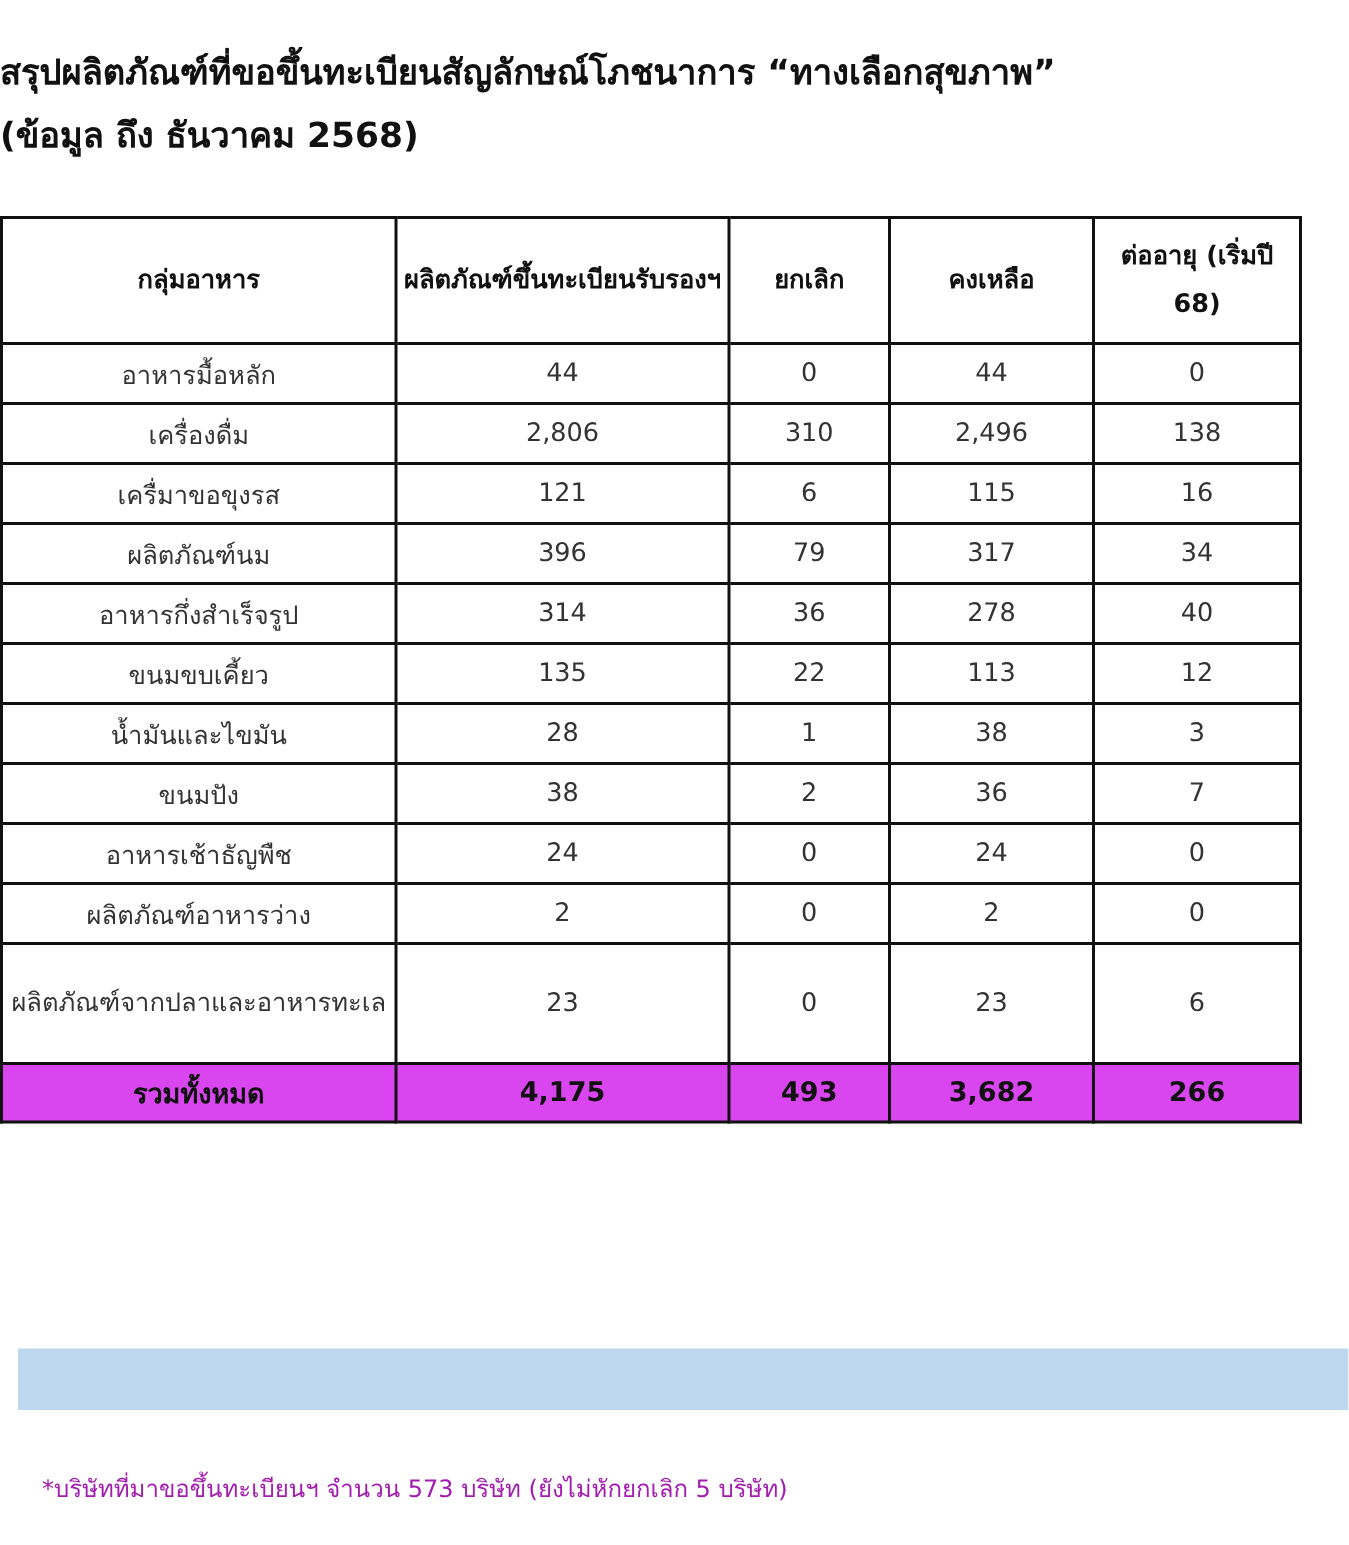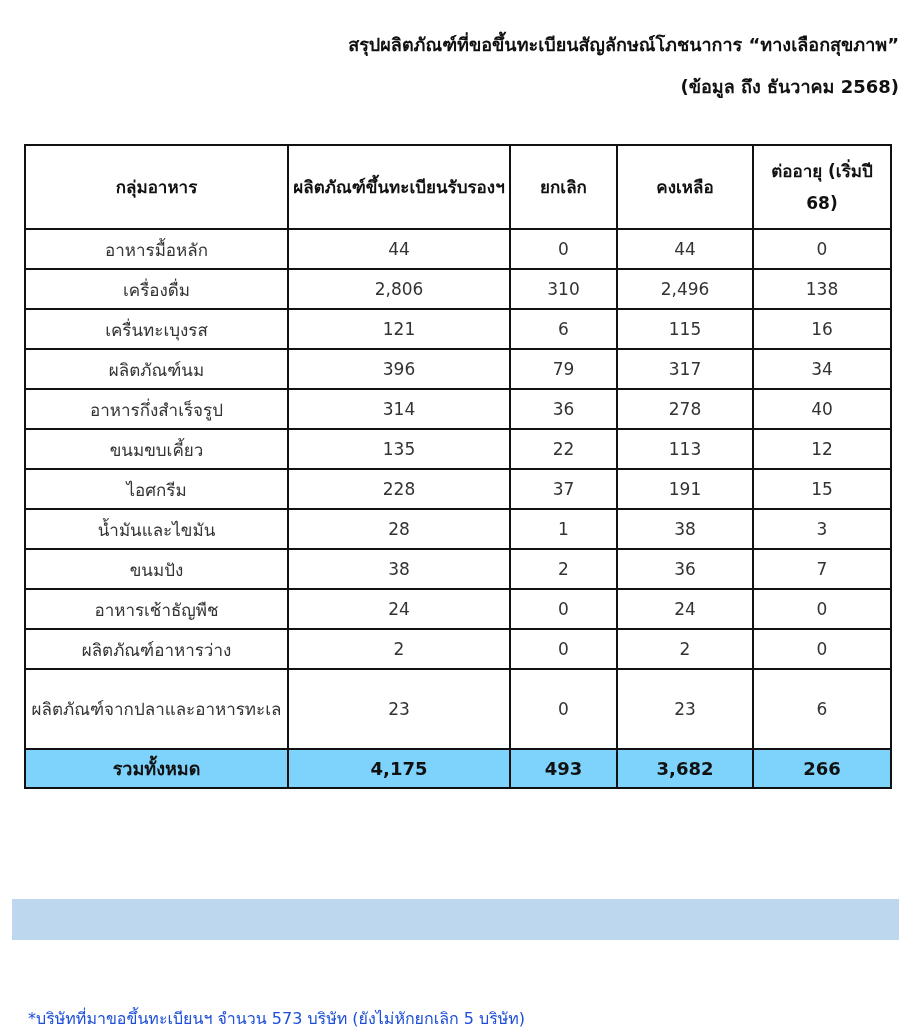--- a/index.html
+++ b/index.html
@@ -1,30 +1,30 @@
 <!DOCTYPE html>
 <html><head>
 <meta charset="utf-8">
 <style>
   html, body { margin:0; padding:0; background:#ffffff; }
   body { width:899px; height:1030px; position:relative; overflow:hidden;
          font-family:"DejaVu Sans", "Liberation Sans", sans-serif; color:#222; }
-  .title { position:absolute; left:0; width:899px; text-align:right;
-           font-weight:bold; font-size:18px; color:#111; }
+  .title { position:absolute; left:0; width:899px; text-align:left;
+           font-weight:bold; font-size:23px; color:#111; }
   .title.l1 { top:30px; }
   .title.l2 { top:72px; }
   .total-band { position:absolute; left:12px; top:899px; width:887px; height:41px; background:#bdd7ee; }
-  table.t { position:absolute; left:24px; top:144px; border-collapse:collapse; table-layout:fixed; width:866px; }
+  table.t { position:absolute; left:0; top:144px; border-collapse:collapse; table-layout:fixed; width:866px; }
   table.t td, table.t th { border:2px solid #111; text-align:center; vertical-align:middle; padding:0 4px;
                            font-size:17px; font-weight:normal; color:#333; }
   table.t thead th { height:82px; font-weight:bold; color:#111; line-height:32px; font-size:17px; }
   table.t tbody td { height:38px; }
   table.t tbody tr.tall td { height:78px; line-height:38px; }
-  table.t tr.total td { background:#7dd3fc; font-weight:bold; color:#111; font-size:18px; height:37px; }
-  .note { position:absolute; left:28px; top:980px; font-size:16px; color:#1d4ed8;margin-top:26px; }
+  table.t tr.total td { background:#d946ef; font-weight:bold; color:#111; font-size:18px; height:37px; }
+  .note { position:absolute; left:28px; top:980px; font-size:16px; color:#a21caf; }
 </style>
 </head>
 <body>
 
 <div class="title l1">สรุปผลิตภัณฑ์ที่ขอขึ้นทะเบียนสัญลักษณ์โภชนาการ “ทางเลือกสุขภาพ”</div>
 <div class="title l2">(ข้อมูล ถึง ธันวาคม 2568)</div>
 
 <div class="total-band"></div>
 
 <table class="t">
@@ -53,21 +53,21 @@
         <td>0</td>
       </tr>
       <tr>
         <td>เครื่องดื่ม</td>
         <td>2,806</td>
         <td>310</td>
         <td>2,496</td>
         <td>138</td>
       </tr>
       <tr>
-        <td>เครื่นทะเบุงรส</td>
+        <td>เครื่มาขอขุงรส</td>
         <td>121</td>
         <td>6</td>
         <td>115</td>
         <td>16</td>
       </tr>
       <tr>
         <td>ผลิตภัณฑ์นม</td>
         <td>396</td>
         <td>79</td>
         <td>317</td>
@@ -79,27 +79,20 @@
         <td>36</td>
         <td>278</td>
         <td>40</td>
       </tr>
       <tr>
         <td>ขนมขบเคี้ยว</td>
         <td>135</td>
         <td>22</td>
         <td>113</td>
         <td>12</td>
-      </tr>
-      <tr>
-        <td>ไอศกรีม</td>
-        <td>228</td>
-        <td>37</td>
-        <td>191</td>
-        <td>15</td>
       </tr>
       <tr>
         <td>น้ำมันและไขมัน</td>
         <td>28</td>
         <td>1</td>
         <td>38</td>
         <td>3</td>
       </tr>
       <tr>
         <td>ขนมปัง</td>

